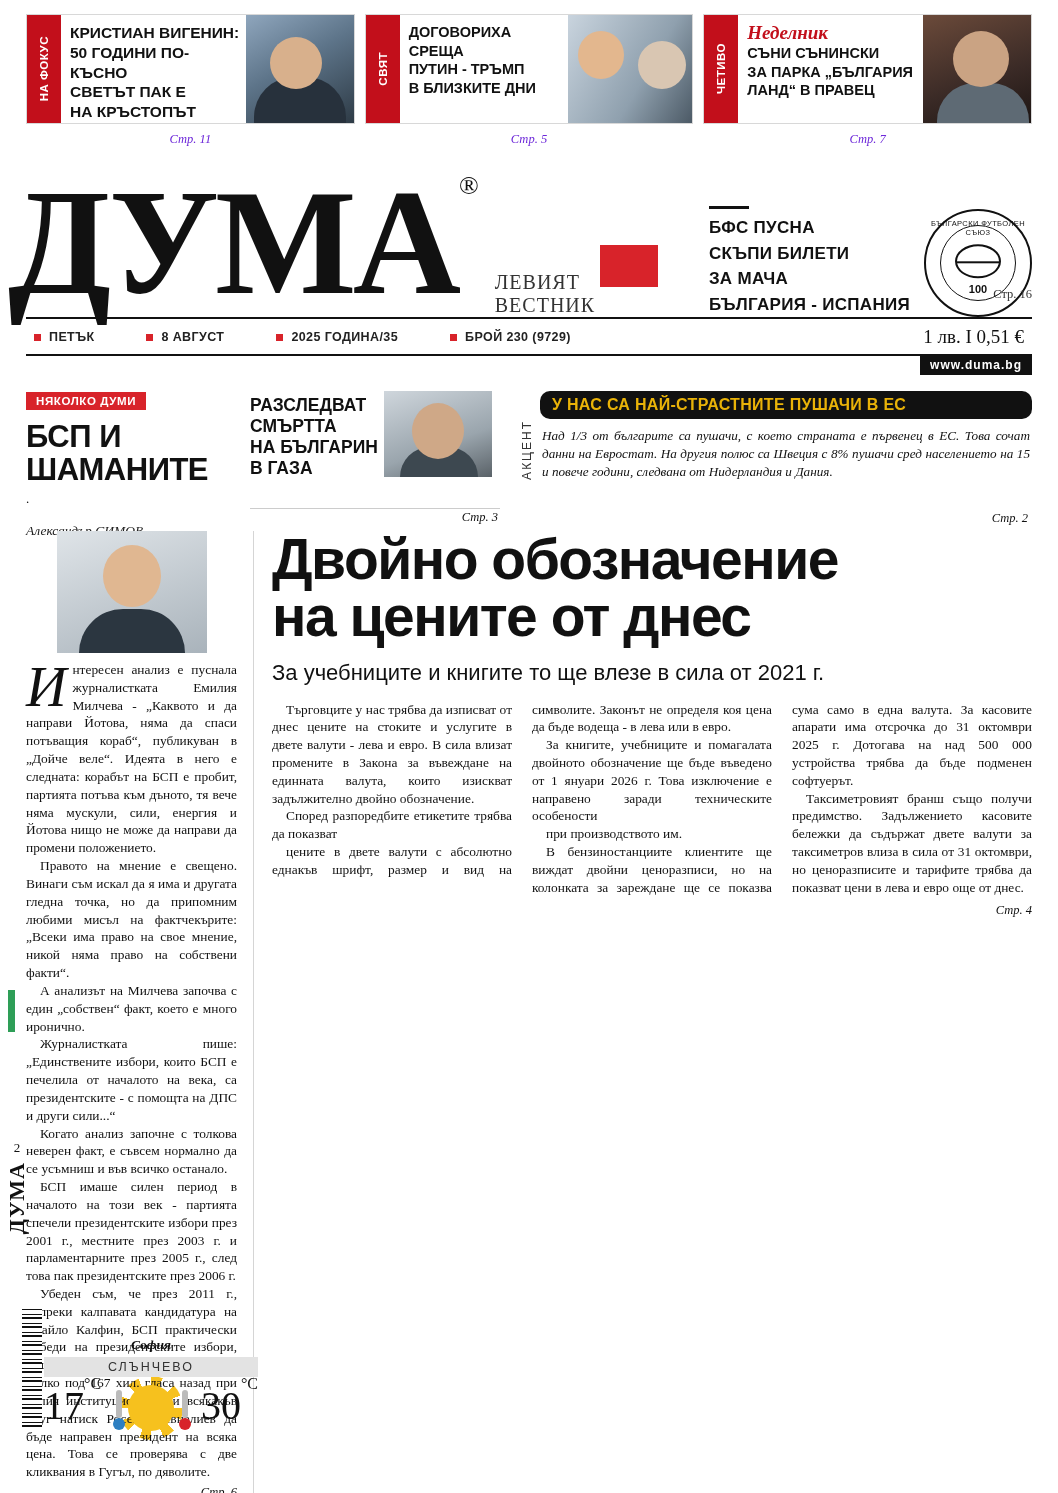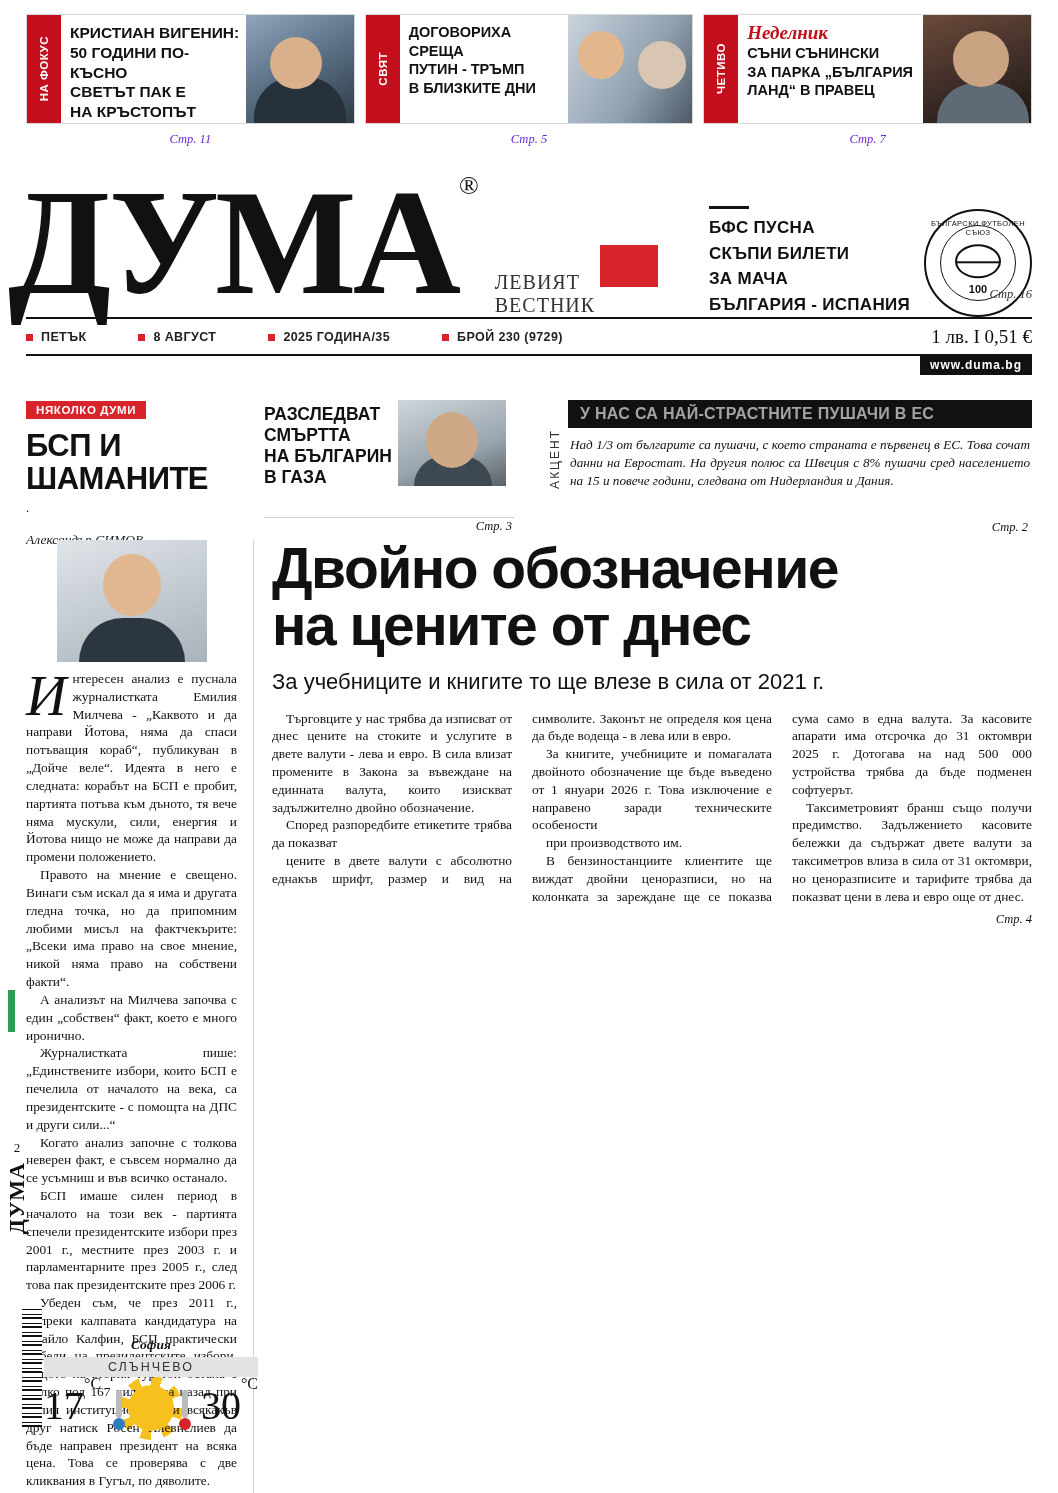--- a/index.html
+++ b/index.html
@@ -182,28 +182,28 @@
     font-family:"Liberation Sans", sans-serif;
     letter-spacing:.4px;
   }
   .bfsbadge .num {
     position:absolute; left:0; right:0; bottom:20px;
     text-align:center; font-size:11px; font-weight:bold;
     font-family:"Liberation Sans", sans-serif;
   }
   .str16 {
     position:absolute; right:26px; top:140px;
-    font-style:italic; font-size:12.5px; color:#333;
+    font-size:12.5px; color:#333;
   }
 
   
   .inforule { border-top:2px solid #111; margin:0 26px; }
   .infobar {
     display:flex; align-items:center;
-    margin:0 26px; padding:7px 0 6px 0;
+    margin:0 34px; padding:7px 0 6px 0;
     font-family:"Liberation Sans", sans-serif;
     font-size:12.5px;
     letter-spacing:.4px;
   }
   .infobar .item { display:flex; align-items:center; margin-right:52px; font-weight:bold; color:#222;}
   .infobar .sq { width:7px; height:7px; background:#d8232a; margin-right:8px; }
   .infobar .price {
     margin-left:auto;
     font-family:"Liberation Serif", serif;
     font-size:19px; font-weight:normal; letter-spacing:0;
@@ -214,21 +214,21 @@
   }
   .webbar .www {
     background:#111; color:#fff;
     font-family:"Liberation Sans", sans-serif;
     font-size:12px; font-weight:bold;
     padding:2px 10px 3px 10px; letter-spacing:1px;
   }
 
   
   .row2 {
-    display:flex; gap:28px; margin:25px 26px 0 26px;
+    display:flex; gap:14px; margin:16px 26px 0 26px;
     height:118px;
   }
   .r2-left { width:210px; flex:none; }
   .kicker {
     background:#d8232a; color:#fff;
     font-family:"Liberation Sans", sans-serif;
     font-weight:bold; font-size:11.5px; letter-spacing:.6px;
     padding:3px 10px; display:inline-block;
   }
   .r2-left h2 {
@@ -255,24 +255,25 @@
 
   .r2-right { flex:1; display:flex; position:relative; }
   .akcent {
     width:26px; flex:none; display:flex; align-items:center; justify-content:center;
     font-family:"Liberation Sans", sans-serif; font-size:12px; letter-spacing:2px;
     color:#333;
   }
   .akcent span { writing-mode:vertical-rl; transform:rotate(180deg); }
   .accbox { flex:1; }
   .accbox .bar {
-    background:#111; color:#a3a3a3;
+    background:#111; color:#eab308;
     font-family:"Liberation Sans", sans-serif;
     font-weight:bold; font-size:16px; letter-spacing:.3px;
     padding:5px 12px;
+    border-radius:10px;
   }
   .accbox p {
     margin:8px 2px 0 2px;
     font-style:italic;
     font-size:13.2px; line-height:1.35;
     text-align:justify;
   }
   .strnote { position:absolute; right:2px; bottom:-17px; font-style:italic; font-size:12.5px; }
   .strnote2 { position:absolute; right:4px; bottom:-17px; font-style:italic; font-size:12.5px;text-align:center; }
 

